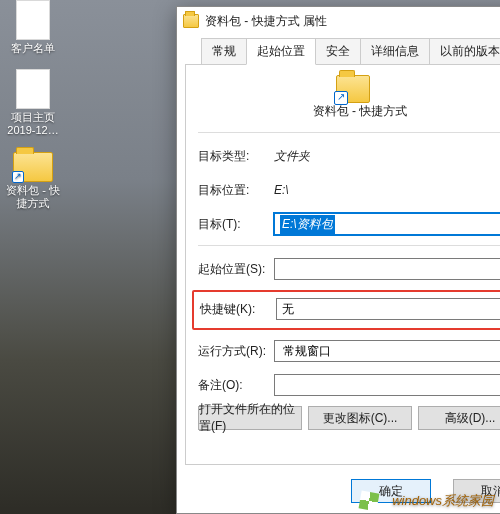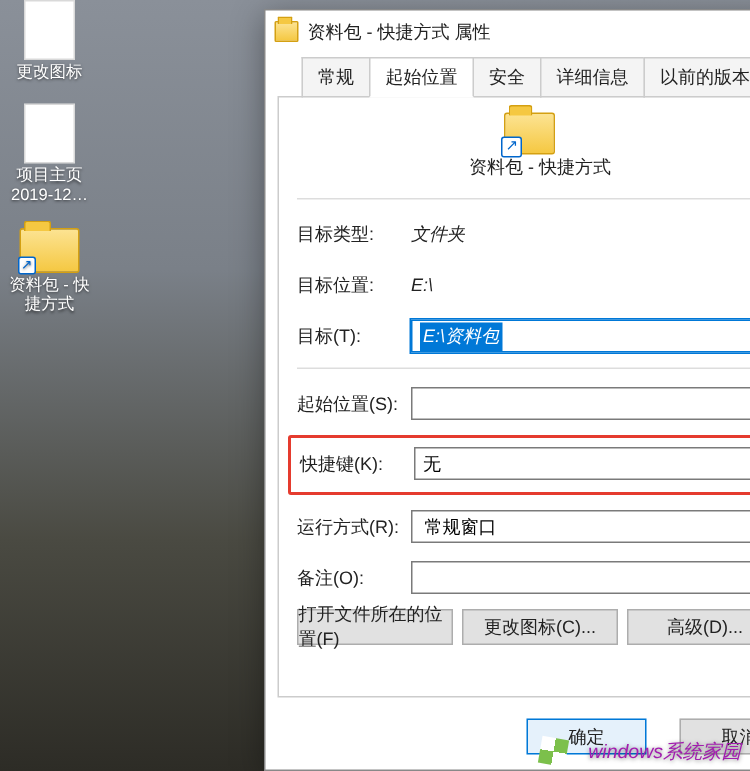--- a/index.html
+++ b/index.html
@@ -62,35 +62,35 @@
     flex:1; height:24px; border:1px solid #adadad; background:#e1e1e1; font-size:12px; font-family:inherit;
     display:flex; align-items:center; justify-content:center; cursor:default;
   }
   
   .footer { padding: 6px 10px 10px; display:flex; justify-content:flex-end; gap:22px; }
   .footer .btn { flex:0 0 80px; height:24px; }
   .footer .btn.primary { border:1px solid #0078d7; background:#e5f1fb; }
   
   .watermark {
     position:absolute; right:6px; bottom:4px; display:flex; align-items:center; gap:14px;
-    font-size:13px; font-style:italic; color:#a21caf; text-shadow:0 1px 3px rgba(0,0,0,.5);
+    font-size:13px; font-style:italic; color:#a16207; text-shadow:0 1px 3px rgba(0,0,0,.5);
     font-family: Arial, sans-serif;
   }
   .watermark .wm-icon { width:18px; height:18px; position:relative; }
   .watermark .wm-icon::before { content:""; position:absolute; inset:0; background:
     conic-gradient(#7cc04b 0 90deg, #fff 90deg 180deg, #7cc04b 180deg 270deg, #fff 270deg 360deg);
     transform: rotate(10deg); }
 </style>
 </head>
 <body>
 
 <div class="desktop-icons">
   <div class="di">
     <div class="icon"></div>
-    <div class="label">更改图标</div>
+    <div class="label">客户名单</div>
   </div>
   <div class="di">
     <div class="icon"></div>
     <div class="label">项目主页
 2019-12…</div>
   </div>
   <div class="di">
     <div class="icon folder">
         <div class="arrow"></div>
       </div>

